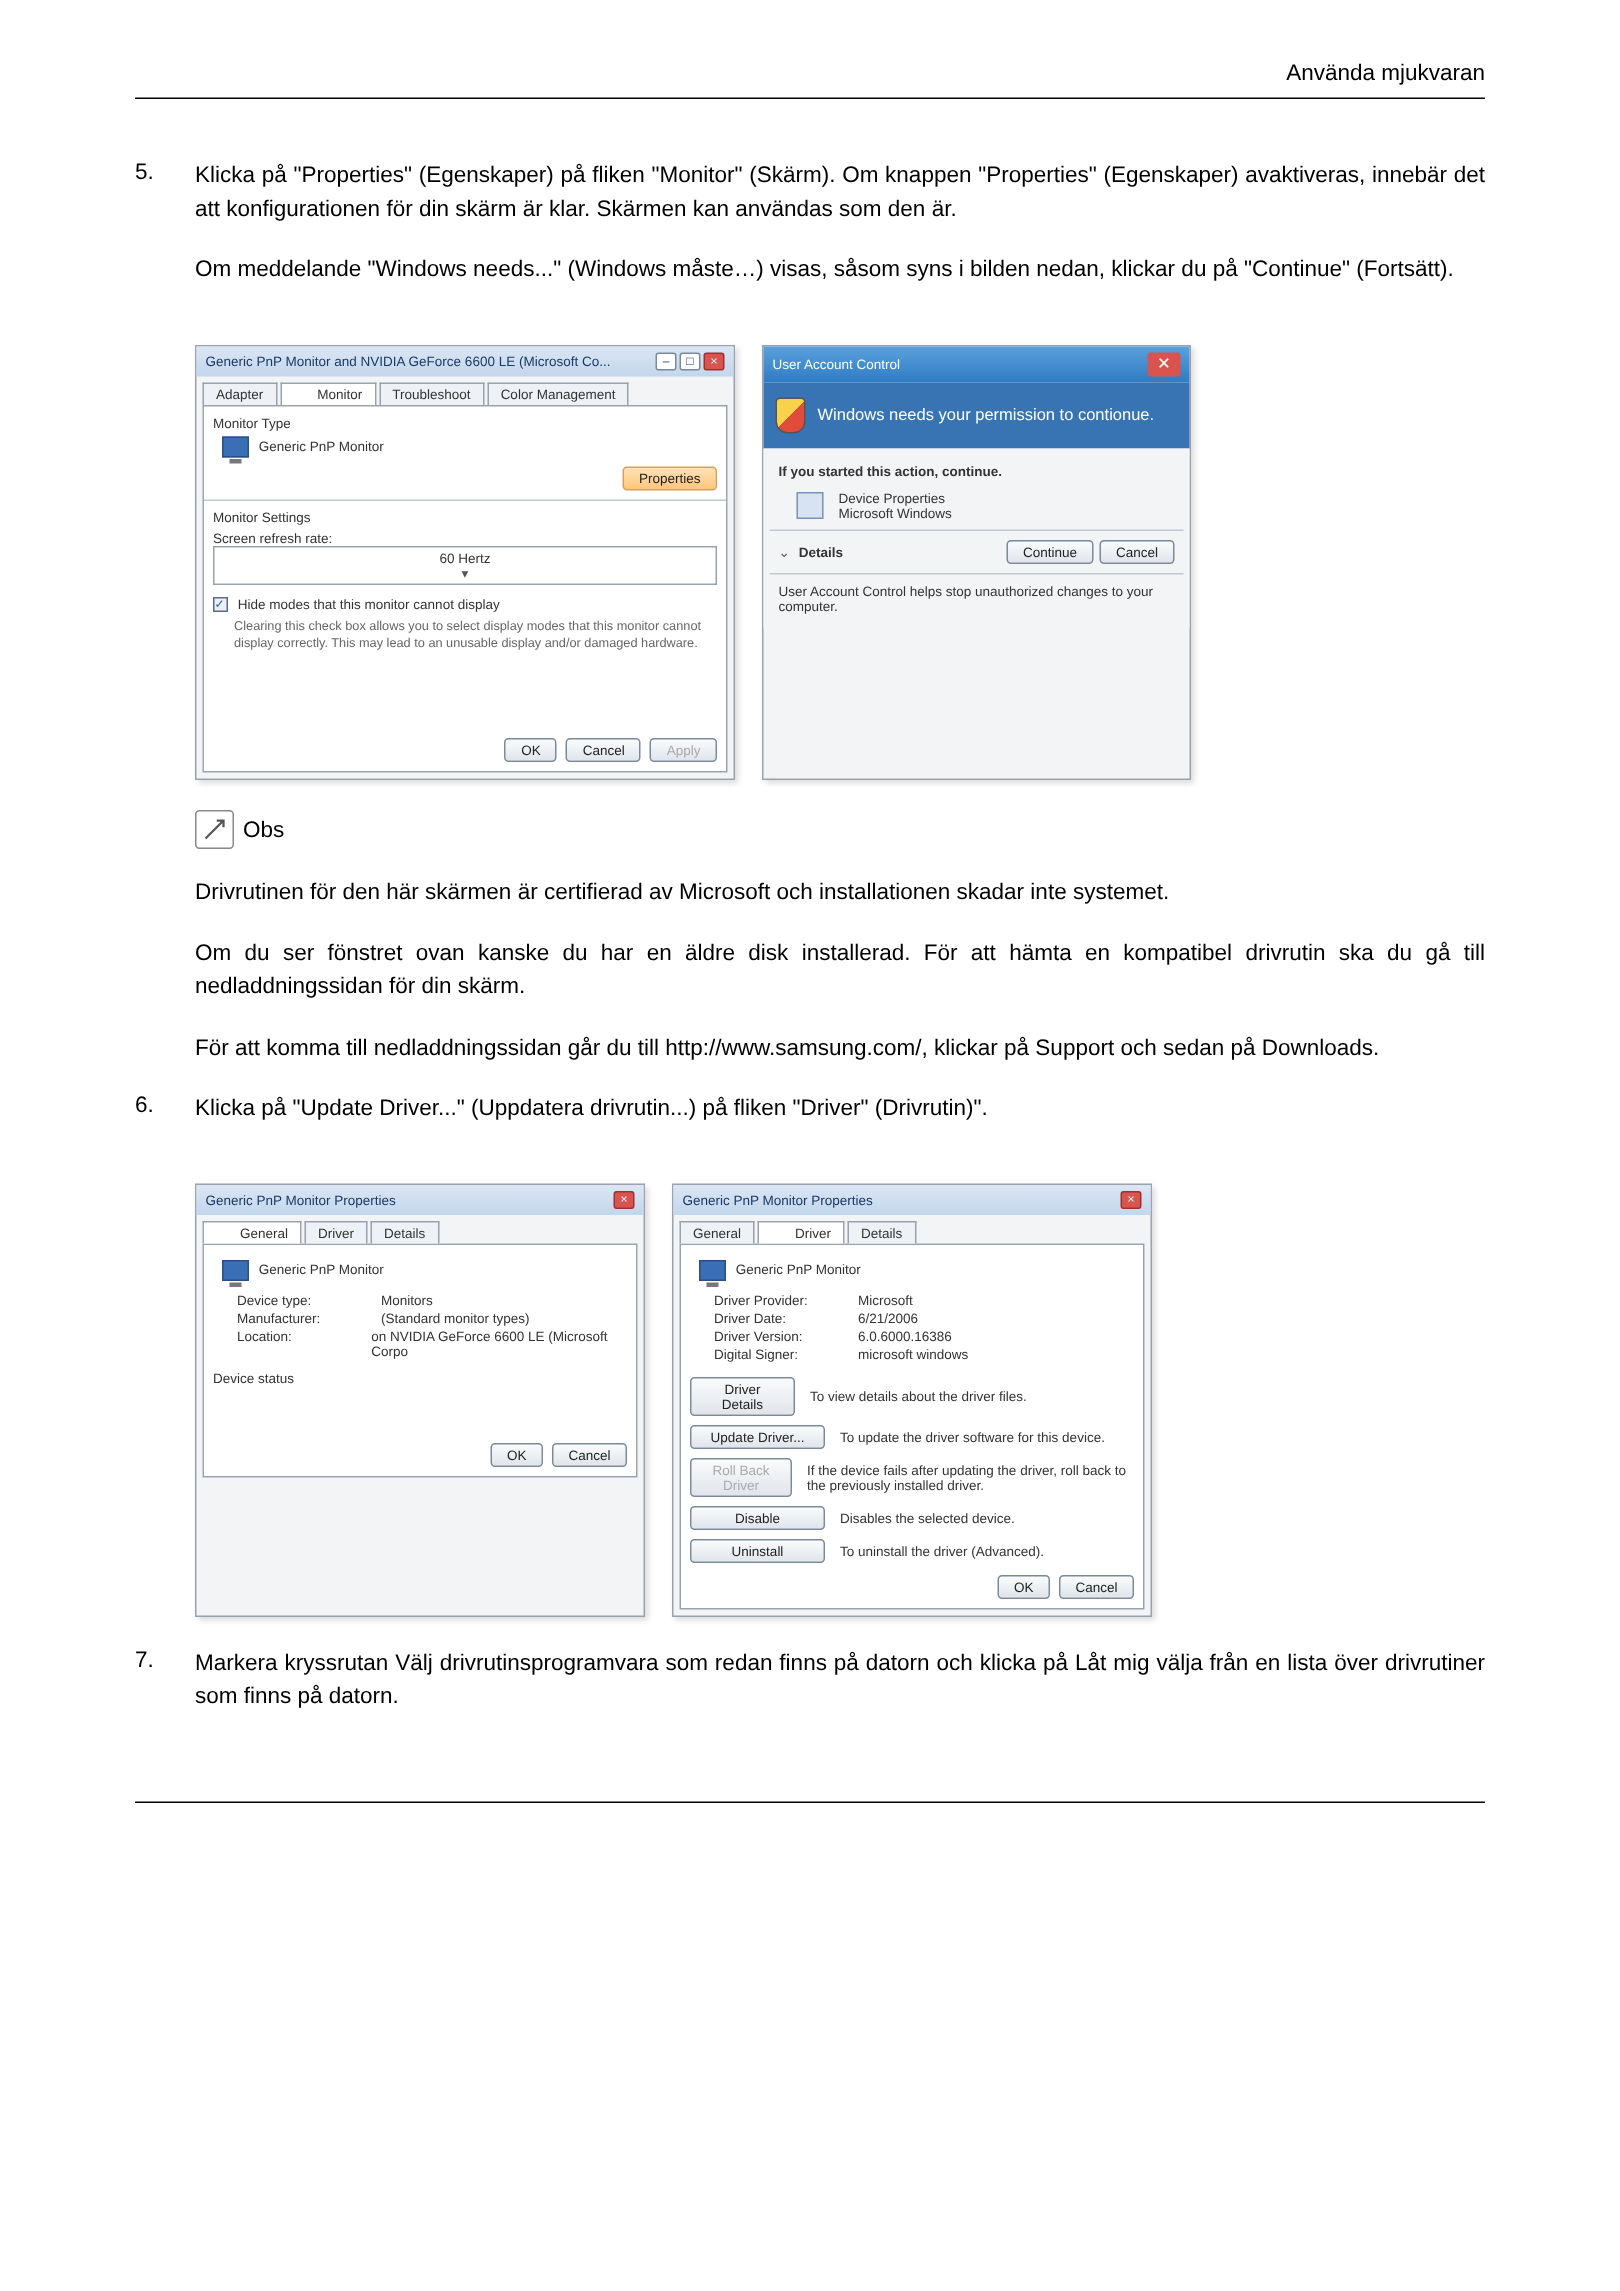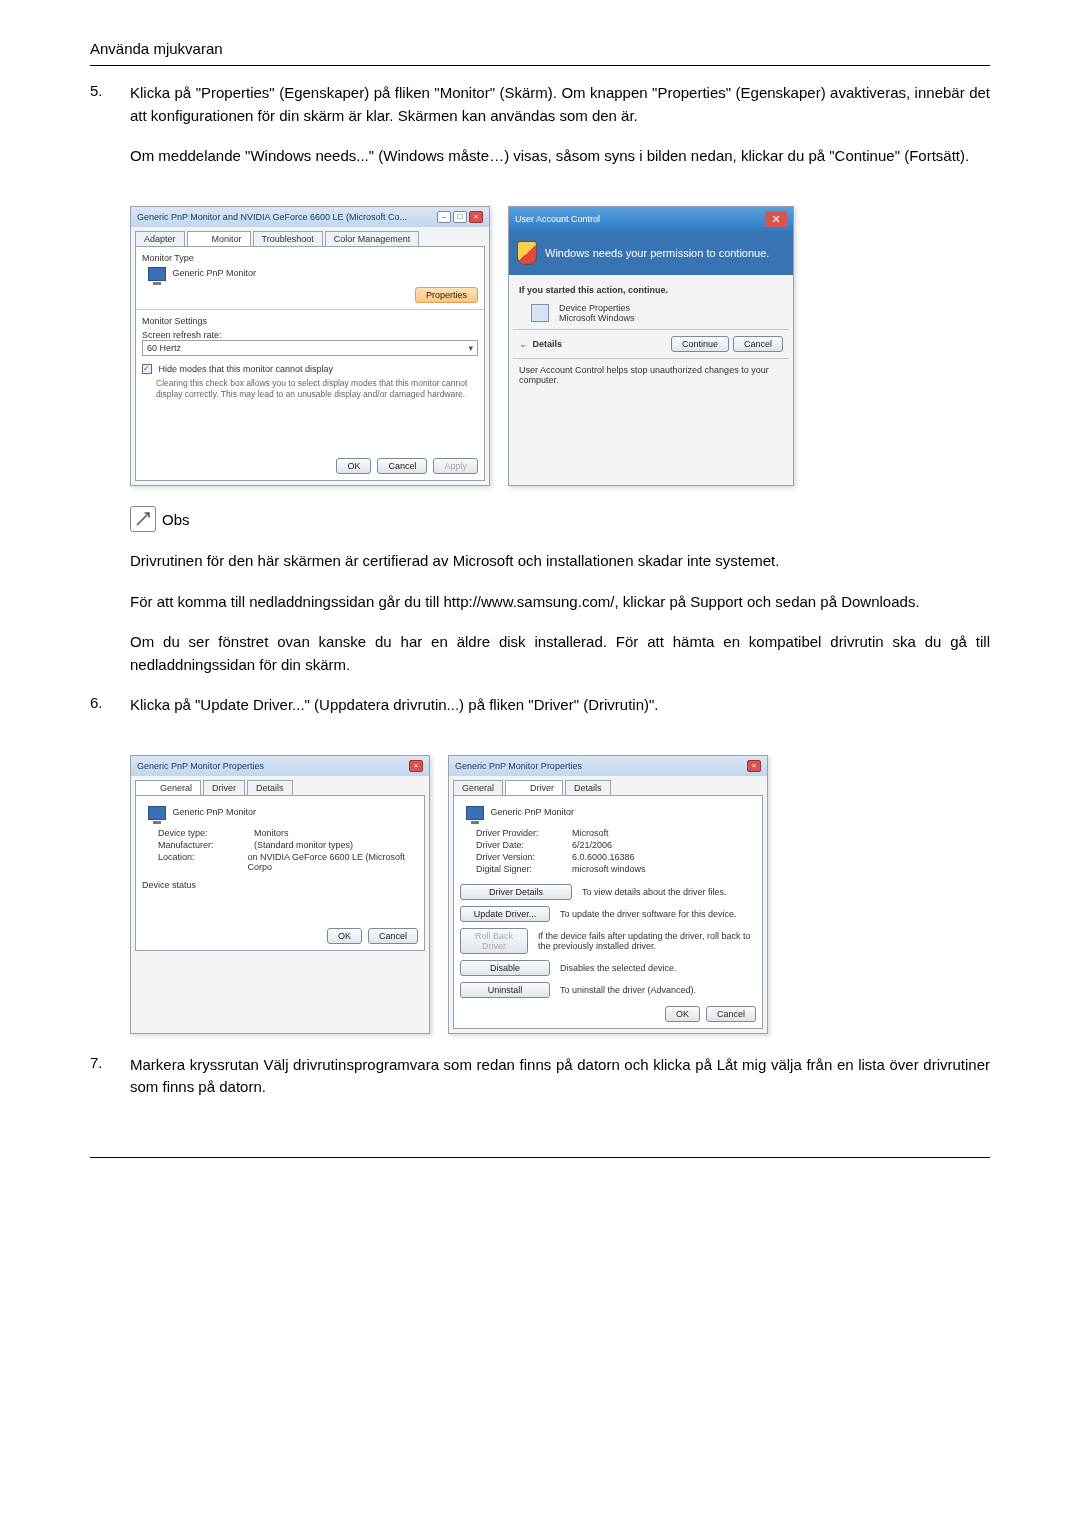--- a/index.html
+++ b/index.html
@@ -7,25 +7,25 @@
     font-family: Arial, Helvetica, sans-serif;
     background: #fff;
     width: 1080px;
     margin: 0 auto;
     color: #000;
   }
   .page {
     padding: 40px 90px 60px 90px;
   }
   .header {
-    text-align: left;
+    text-align: right;
     font-size: 15px;
     padding-bottom: 8px;
     border-bottom: 1px solid #000;
-    margin-bottom: 16px;
+    margin-bottom: 40px;
   }
   .footer {
     border-top: 1px solid #000;
     height: 10px;
     margin-top: 40px;
   }
   .step {
     display: flex;
     margin-bottom: 20px;
   }
@@ -110,20 +110,21 @@
     background:linear-gradient(#fafbfc,#e0e5eb);
     padding:2px 10px; font-size:9px; border-radius:3px;
     color:#222;
   }
   .btn.orange { border-color:#d9a05a; background:linear-gradient(#ffe2b8,#fdc77c);}
   .hr { border-top:1px solid #c3c8cf; margin:6px -6px; }
   .select {
     border:1px solid #9aa2ad; background:#fff; padding:2px 4px;
     display:flex; justify-content:space-between; align-items:center;
     font-size:9px;
+    flex-direction:column;
   }
   .cb { display:inline-block; width:10px; height:10px; border:1px solid #5a6c82; background:#eaf0f7; margin-right:4px; vertical-align:middle;}
   .cb::after{content:"✓"; font-size:8px; color:#2a5fa0; position:relative; top:-2px; left:0;}
   .right { text-align:right; }
   .monitor-icon {
     width:18px; height:14px; background:#3a6fb5; border:1px solid #2a4f85; display:inline-block; vertical-align:middle; margin-right:4px;
   }
   .monitor-icon::after{content:""; display:block; width:8px; height:3px; background:#777; margin:14px auto 0;}
   
   .uac { width:286px; }
@@ -249,22 +250,22 @@
   <div class="obs-row">
     <span class="obs-icon">
       <svg width="18" height="18" viewBox="0 0 24 24">
           <path fill="none" stroke="#555" stroke-width="2" d="M4 20l16-16M14 4h6v6"></path>
         </svg>
     </span>
     <span class="obs-label">Obs</span>
   </div>
   <div class="obs-text">
     <p>Drivrutinen för den här skärmen är certifierad av Microsoft och installationen skadar inte systemet.</p>
+    <p>Om du ser fönstret ovan kanske du har en äldre disk installerad. För att hämta en kompatibel drivrutin ska du gå till nedladdningssidan för din skärm.</p>
     <p>För att komma till nedladdningssidan går du till http://www.samsung.com/, klickar på Support och sedan på Downloads.</p>
-    <p>Om du ser fönstret ovan kanske du har en äldre disk installerad. För att hämta en kompatibel drivrutin ska du gå till nedladdningssidan för din skärm.</p>
   </div>
 
   <div class="step">
     <div class="step-num">6.</div>
     <div class="step-body">
       <p>Klicka på "Update Driver..." (Uppdatera drivrutin...) på fliken "Driver" (Drivrutin)".</p>
     </div>
   </div>
 
   <div class="shot-row">
@@ -339,21 +340,21 @@
               <span class="k">Driver Version:</span>
               <span>6.0.6000.16386</span>
             </div>
           <div class="fld">
               <span class="k">Digital Signer:</span>
               <span>microsoft windows</span>
             </div>
         </div>
         <div style="margin-top:10px;">
           <div style="display:flex; gap:10px; align-items:center; margin-bottom:6px;">
-            <span class="btn" style="width:112px; text-align:center;">Driver Details</span>
+            <span class="btn" style="width:70px; text-align:center;">Driver Details</span>
             <span style="flex:1;">To view details about the driver files.</span>
           </div>
           <div style="display:flex; gap:10px; align-items:center; margin-bottom:6px;">
             <span class="btn" style="width:90px; text-align:center;">Update Driver...</span>
             <span style="flex:1;">To update the driver software for this device.</span>
           </div>
           <div style="display:flex; gap:10px; align-items:center; margin-bottom:6px;">
             <span class="btn" style="width:68px; text-align:center; color:#aaa;">Roll Back Driver</span>
             <span style="flex:1;">If the device fails after updating the driver, roll back to the previously installed driver.</span>
           </div>

